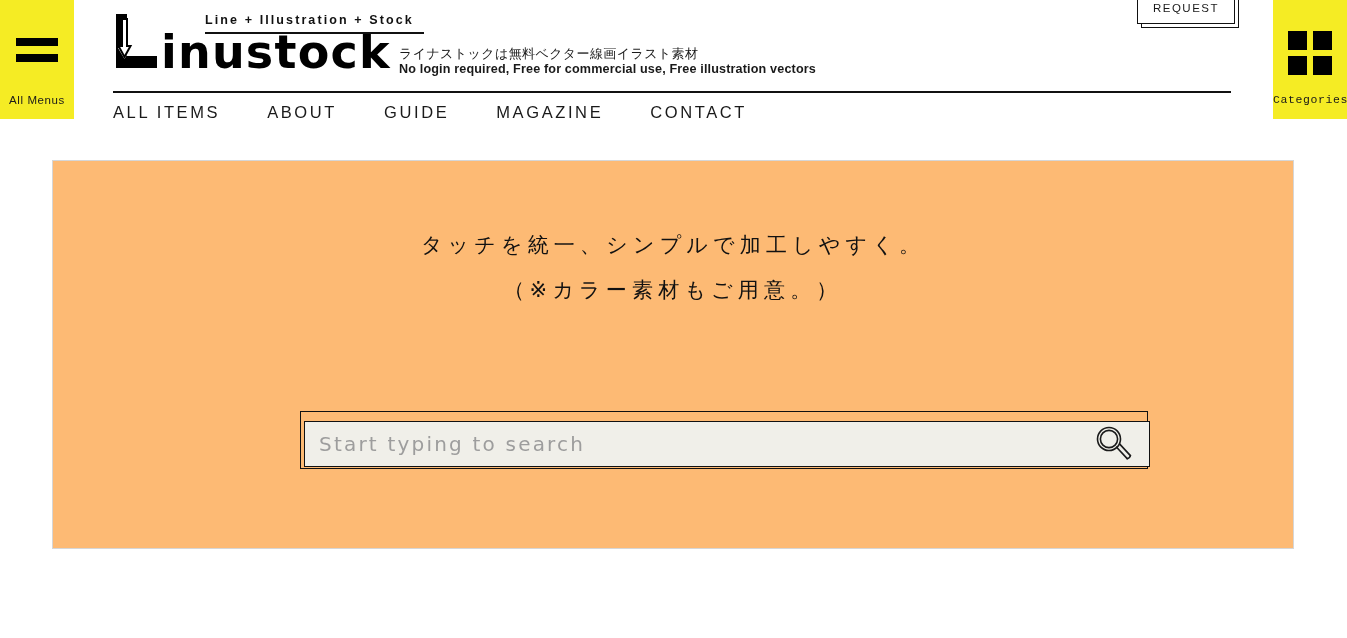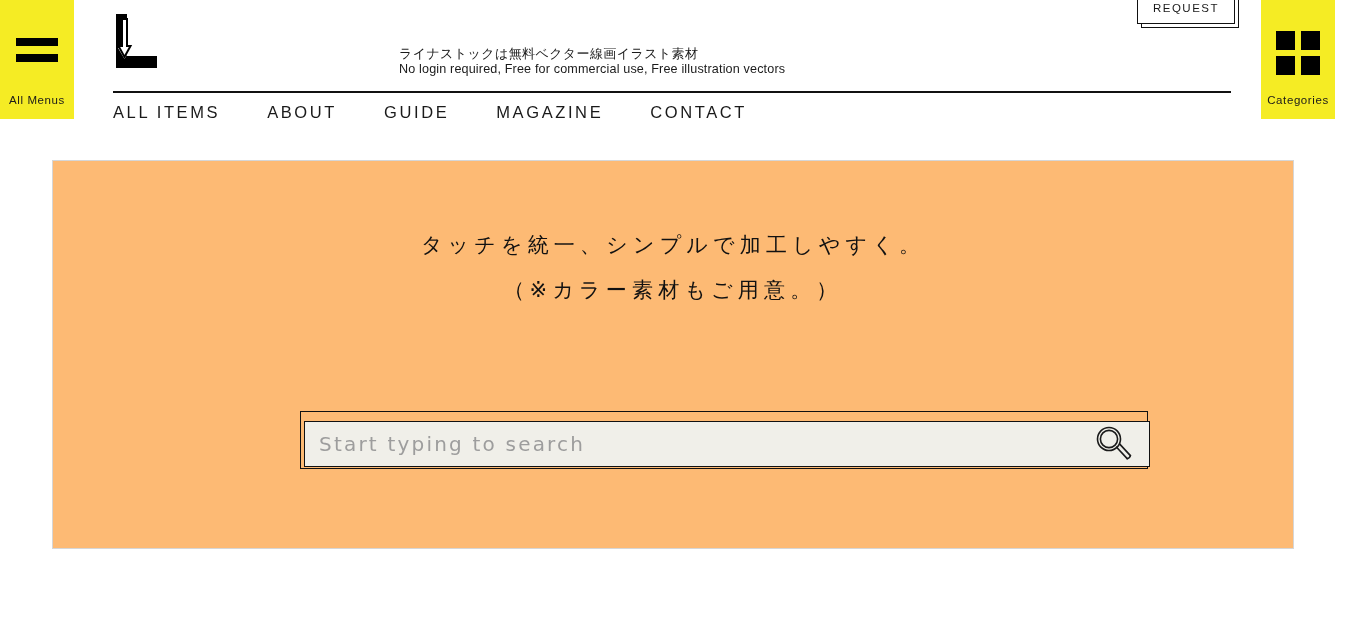--- a/index.html
+++ b/index.html
@@ -28,21 +28,21 @@
     height: 119px;
     background: #f5ec24;
     display: flex;
     flex-direction: column;
     align-items: center;
     justify-content: flex-start;
     cursor: pointer;
     user-select: none;
   }
   .corner-tab.left  { left: 0; }
-  .corner-tab.right { right: 12px; }
+  .corner-tab.right { right: 0; font-family: Liberation Mono, monospace; }
 
   .corner-tab .tab-label {
     position: absolute;
     bottom: 13px;
     left: 0;
     right: 0;
     text-align: center;
     font-size: 11.5px;
     letter-spacing: 0.6px;
     color: #1a1a1a;
@@ -143,20 +143,21 @@
     font-family: Liberation Mono, monospace;
   }
   .tagline-en {
     position: absolute;
     left: 399px;
     top: 62px;
     font-size: 12.6px;
     letter-spacing: 0.15px;
     color: #1a1a1a;
     white-space: nowrap;
+    font-weight: bold;
   }
 
   
   .request-btn {
     position: absolute;
     left: 1137px;
     top: -8px;
     width: 98px;
     height: 32px;
     background: #fff;
@@ -289,20 +290,25 @@
 
     <div class="logo-block">
       <svg class="logo-mark" viewBox="0 0 46 62">
         <path d="M3 2 H14 V44 H44 V56 H3 Z" fill="#000"></path>
         <path d="M8.5 7 H8.5 V36 H5 L11.5 47 L18 36 H14.5 V7 Z" fill="#fff" stroke="#000" stroke-width="0"></path>
         <path d="M9 7 L9 34 L5.5 34 L11.5 45 L17.5 34 L14 34 L14 7 Z" fill="#fff"></path>
         <path d="M9 7 L9 34 L5.5 34 L11.5 45 L17.5 34 L14 34 L14 7 Z" fill="none" stroke="#000" stroke-width="2"></path>
         <path d="M16 40 H40 V44 H16 Z" fill="#fff"></path>
       </svg>
 
+      <div class="logo-textwrap">
+        <div class="logo-tagline">Line + Illustration + Stock</div>
+        <div class="logo-underline"></div>
+        <div class="logo-word">inustock</div>
+      </div>
     </div>
 
     <div class="tagline-jp">ライナストックは無料ベクター線画イラスト素材</div>
     <div class="tagline-en">No login required, Free for commercial use, Free illustration vectors</div>
 
     <div class="request-shadow"></div>
     <div class="request-btn">REQUEST</div>
 
     <div class="header-rule"></div>
 

